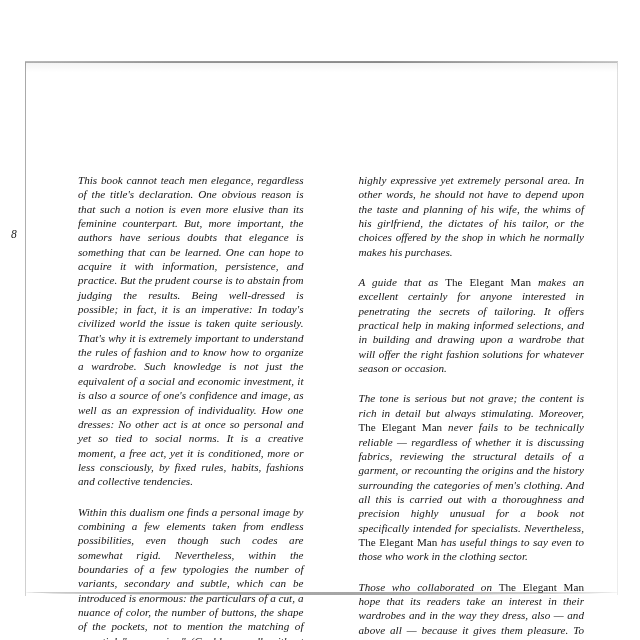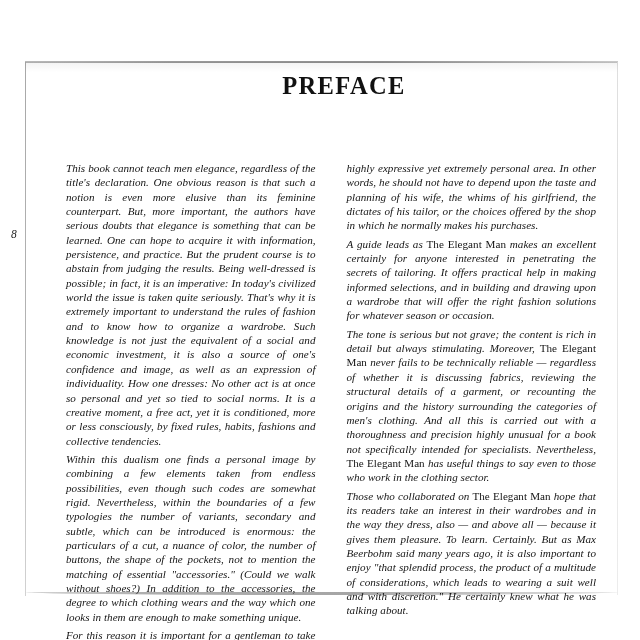--- a/index.html
+++ b/index.html
@@ -99,21 +99,21 @@
     top: 157px;
     width: 538px;
     display: flex;
     gap: 23px;
   }
   .col {
     width: 258px;
   }
 
   .col p {
-    margin: 4px;
+    margin: 16px;
     font-family: "Liberation Serif", "DejaVu Serif", serif;
     font-style: italic;
     font-size: 11.1px;
     line-height: 14.35px;
     text-align: justify;
     text-align-last: left;
     color: #141414;
     letter-spacing: 0.02px;
     word-spacing: 0.1px;
     text-indent: 0;
@@ -143,32 +143,31 @@
 
   <div class="page-sheet"></div>
   <div class="page-edge-top"></div>
   <div class="page-edge-left"></div>
   <div class="page-edge-right"></div>
   <div class="page-edge-bottom"></div>
   <div class="scan-shade"></div>
 
   <div class="folio">8</div>
 
-  <div class="page-title">PREFACE</div>
 
   <div class="columns">
 
     <div class="col">
       <p>This book cannot teach men elegance, regardless of the title's declaration. One obvious reason is that such a notion is even more elusive than its feminine counterpart. But, more important, the authors have serious doubts that elegance is something that can be learned. One can hope to acquire it with information, persistence, and practice. But the prudent course is to abstain from judging the results. Being well-dressed is possible; in fact, it is an imperative: In today's civilized world the issue is taken quite seriously. That's why it is extremely important to understand the rules of fashion and to know how to organize a wardrobe. Such knowledge is not just the equivalent of a social and economic investment, it is also a source of one's confidence and image, as well as an expression of individuality. How one dresses: No other act is at once so personal and yet so tied to social norms. It is a creative moment, a free act, yet it is conditioned, more or less consciously, by fixed rules, habits, fashions and collective tendencies.</p>
       <p>Within this dualism one finds a personal image by combining a few elements taken from endless possibilities, even though such codes are somewhat rigid. Nevertheless, within the boundaries of a few typologies the number of variants, secondary and subtle, which can be introduced is enormous: the particulars of a cut, a nuance of color, the number of buttons, the shape of the pockets, not to mention the matching of essential "accessories." (Could we walk without shoes?) In addition to the accessories, the degree to which clothing wears and the way which one looks in them are enough to make something unique.</p>
       <p>For this reason it is important for a gentleman to take charge of his wardrobe and to serve as his own judge in this</p>
     </div>
 
     <div class="col">
       <p><span>highly expressive yet extremely personal area. In other words, he should not have to depend upon the taste and planning of his wife, the whims of his girlfriend, the dictates of his tailor, or the choices offered by the shop in which he normally makes his purchases.</span></p>
-      <p><span>A guide leads as </span><span class="roman">The Elegant Man</span><span> makes an excellent certainly for anyone interested in penetrating the secrets of tailoring. It offers practical help in making informed selections, and in building and drawing upon a wardrobe that will offer the right fashion solutions for whatever season or occasion.</span></p>
+      <p><span>A guide that as </span><span class="roman">The Elegant Man</span><span> makes an excellent certainly for anyone interested in penetrating the secrets of tailoring. It offers practical help in making informed selections, and in building and drawing upon a wardrobe that will offer the right fashion solutions for whatever season or occasion.</span></p>
       <p><span>The tone is serious but not grave; the content is rich in detail but always stimulating. Moreover, </span><span class="roman">The Elegant Man</span><span> never fails to be technically reliable — regardless of whether it is discussing fabrics, reviewing the structural details of a garment, or recounting the origins and the history surrounding the categories of men's clothing. And all this is carried out with a thoroughness and precision highly unusual for a book not specifically intended for specialists. Nevertheless, </span><span class="roman">The Elegant Man</span><span> has useful things to say even to those who work in the clothing sector.</span></p>
       <p><span>Those who collaborated on </span><span class="roman">The Elegant Man</span><span> hope that its readers take an interest in their wardrobes and in the way they dress, also — and above all — because it gives them pleasure. To learn. Certainly. But as Max Beerbohm said many years ago, it is also important to enjoy "that splendid process, the product of a multitude of considerations, which leads to wearing a suit well and with discretion." He certainly knew what he was talking about.</span></p>
     </div>
 
   </div>
 
 </div>
 
 </body></html>

